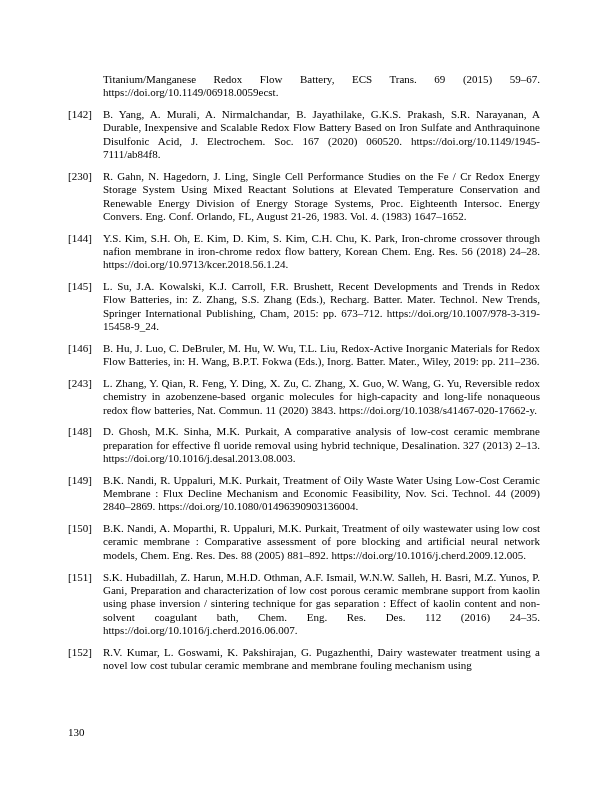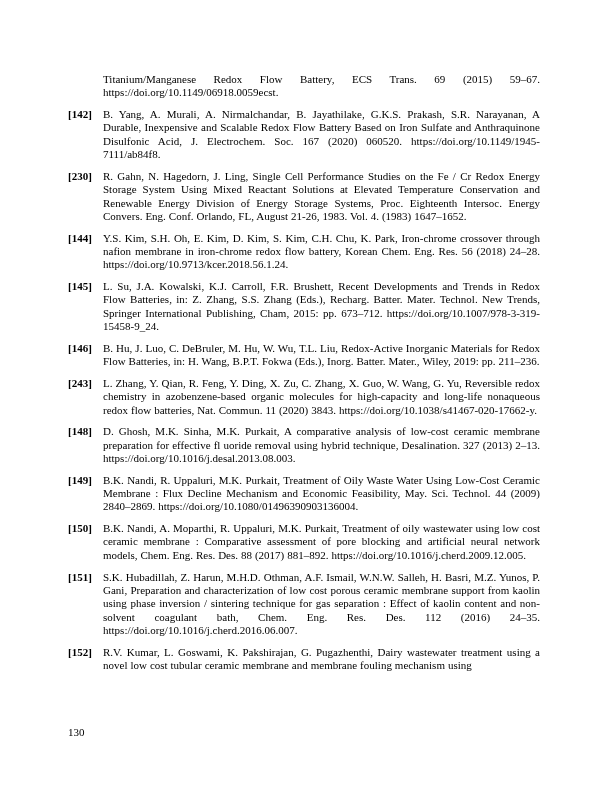--- a/index.html
+++ b/index.html
@@ -29,21 +29,20 @@
     font-size: 11px;
     line-height: 13.35px;
     margin: 0 0 8.4px 0;
     word-spacing: 0.02em;
   }
   .entry .ref-label {
     position: absolute;
     left: 0;
     top: 0;
     white-space: nowrap;
-    font-weight: bold;
   }
   .page-number {
     position: absolute;
     left: 68px;
     top: 726px;
     width: 472px;
     text-align: left;
     font-size: 11px;
     line-height: 13.35px;
   }
@@ -89,26 +88,26 @@
       <span class="ref-text">L. Zhang, Y. Qian, R. Feng, Y. Ding, X. Zu, C. Zhang, X. Guo, W. Wang, G. Yu, Reversible redox chemistry in azobenzene-based organic molecules for high-capacity and long-life nonaqueous redox flow batteries, Nat. Commun. 11 (2020) 3843. https://doi.org/10.1038/s41467-020-17662-y.</span>
     </div>
 
     <div class="entry">
       <span class="ref-label">[148]</span>
       <span class="ref-text">D. Ghosh, M.K. Sinha, M.K. Purkait, A comparative analysis of low-cost ceramic membrane preparation for effective fl uoride removal using hybrid technique, Desalination. 327 (2013) 2–13. https://doi.org/10.1016/j.desal.2013.08.003.</span>
     </div>
 
     <div class="entry">
       <span class="ref-label">[149]</span>
-      <span class="ref-text">B.K. Nandi, R. Uppaluri, M.K. Purkait, Treatment of Oily Waste Water Using Low-Cost Ceramic Membrane : Flux Decline Mechanism and Economic Feasibility, May. Sci. Technol. 44 (2009) 2840–2869. https://doi.org/10.1080/01496390903136004.</span>
+      <span class="ref-text">B.K. Nandi, R. Uppaluri, M.K. Purkait, Treatment of Oily Waste Water Using Low-Cost Ceramic Membrane : Flux Decline Mechanism and Economic Feasibility, Nov. Sci. Technol. 44 (2009) 2840–2869. https://doi.org/10.1080/01496390903136004.</span>
     </div>
 
     <div class="entry">
       <span class="ref-label">[150]</span>
-      <span class="ref-text">B.K. Nandi, A. Moparthi, R. Uppaluri, M.K. Purkait, Treatment of oily wastewater using low cost ceramic membrane : Comparative assessment of pore blocking and artificial neural network models, Chem. Eng. Res. Des. 88 (2017) 881–892. https://doi.org/10.1016/j.cherd.2009.12.005.</span>
+      <span class="ref-text">B.K. Nandi, A. Moparthi, R. Uppaluri, M.K. Purkait, Treatment of oily wastewater using low cost ceramic membrane : Comparative assessment of pore blocking and artificial neural network models, Chem. Eng. Res. Des. 88 (2005) 881–892. https://doi.org/10.1016/j.cherd.2009.12.005.</span>
     </div>
 
     <div class="entry">
       <span class="ref-label">[151]</span>
       <span class="ref-text">S.K. Hubadillah, Z. Harun, M.H.D. Othman, A.F. Ismail, W.N.W. Salleh, H. Basri, M.Z. Yunos, P. Gani, Preparation and characterization of low cost porous ceramic membrane support from kaolin using phase inversion / sintering technique for gas separation : Effect of kaolin content and non-solvent coagulant bath, Chem. Eng. Res. Des. 112 (2016) 24–35. https://doi.org/10.1016/j.cherd.2016.06.007.</span>
     </div>
 
     <div class="entry">
       <span class="ref-label">[152]</span>
       <span class="ref-text">R.V. Kumar, L. Goswami, K. Pakshirajan, G. Pugazhenthi, Dairy wastewater treatment using a novel low cost tubular ceramic membrane and membrane fouling mechanism using</span>

